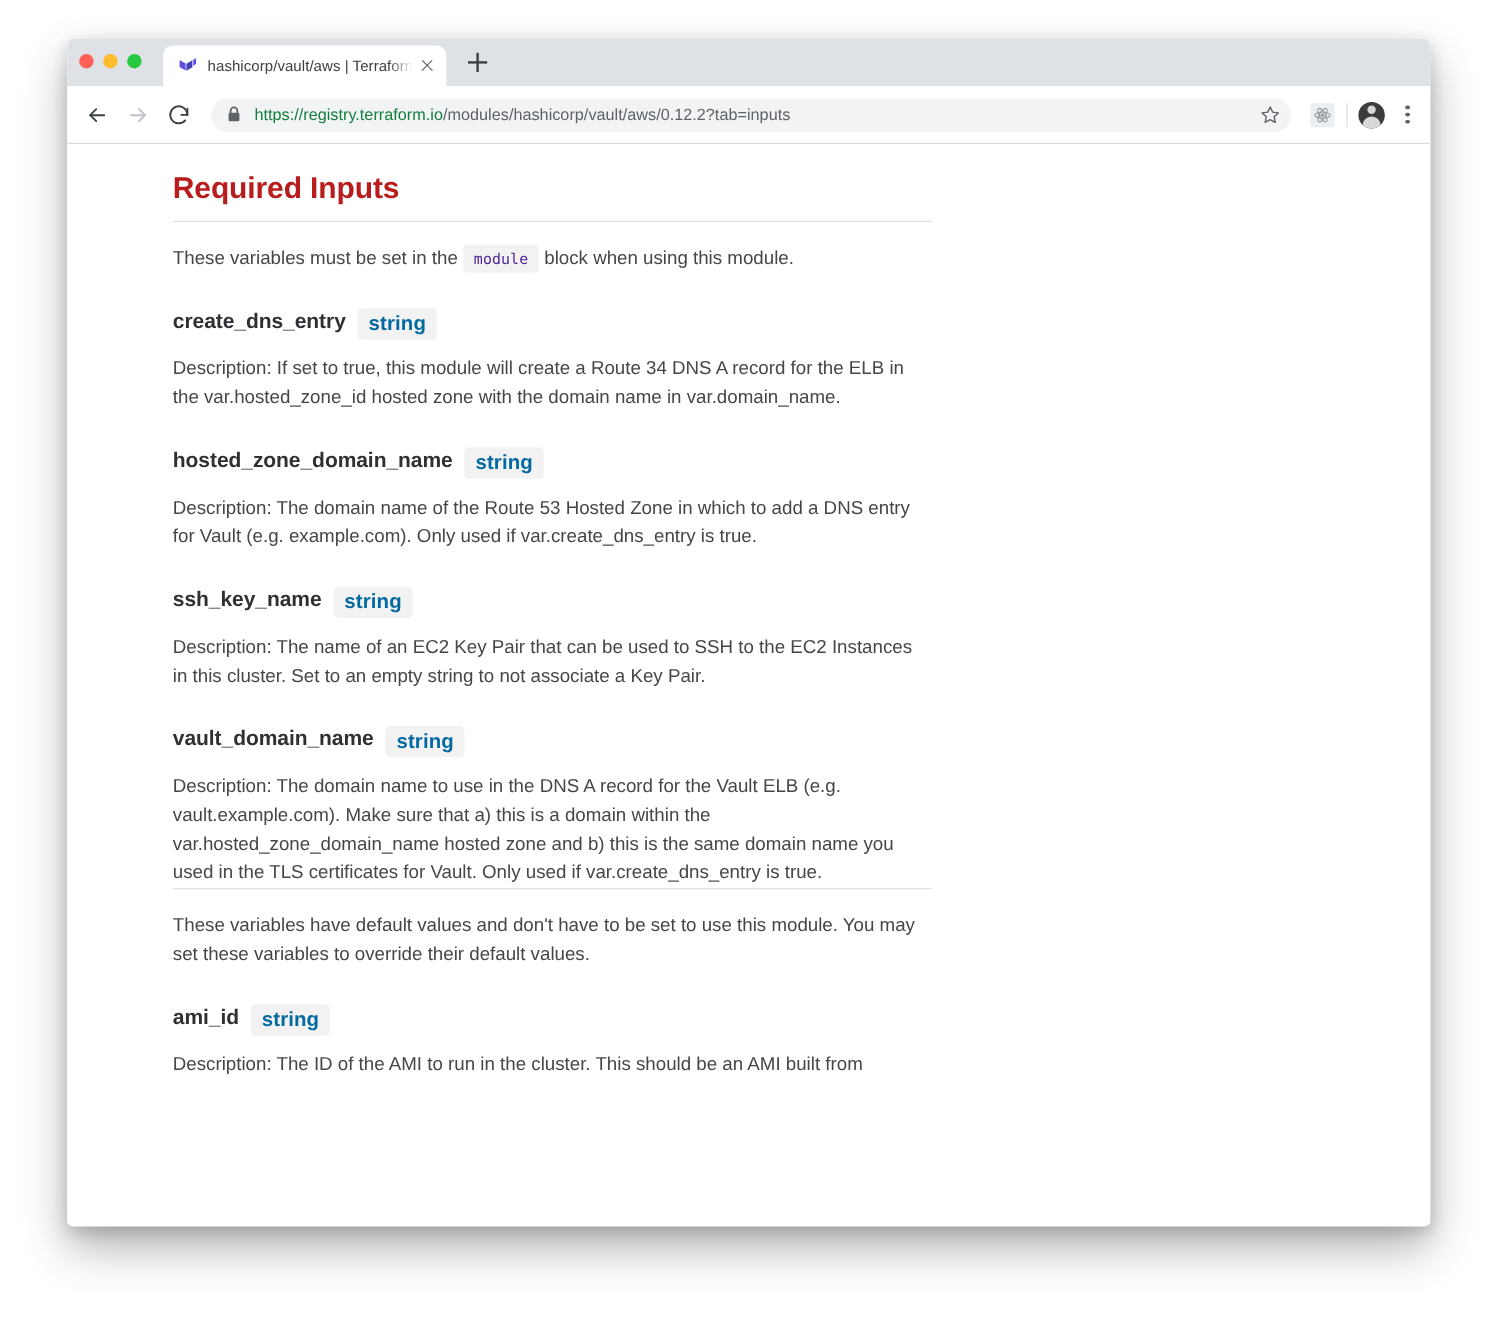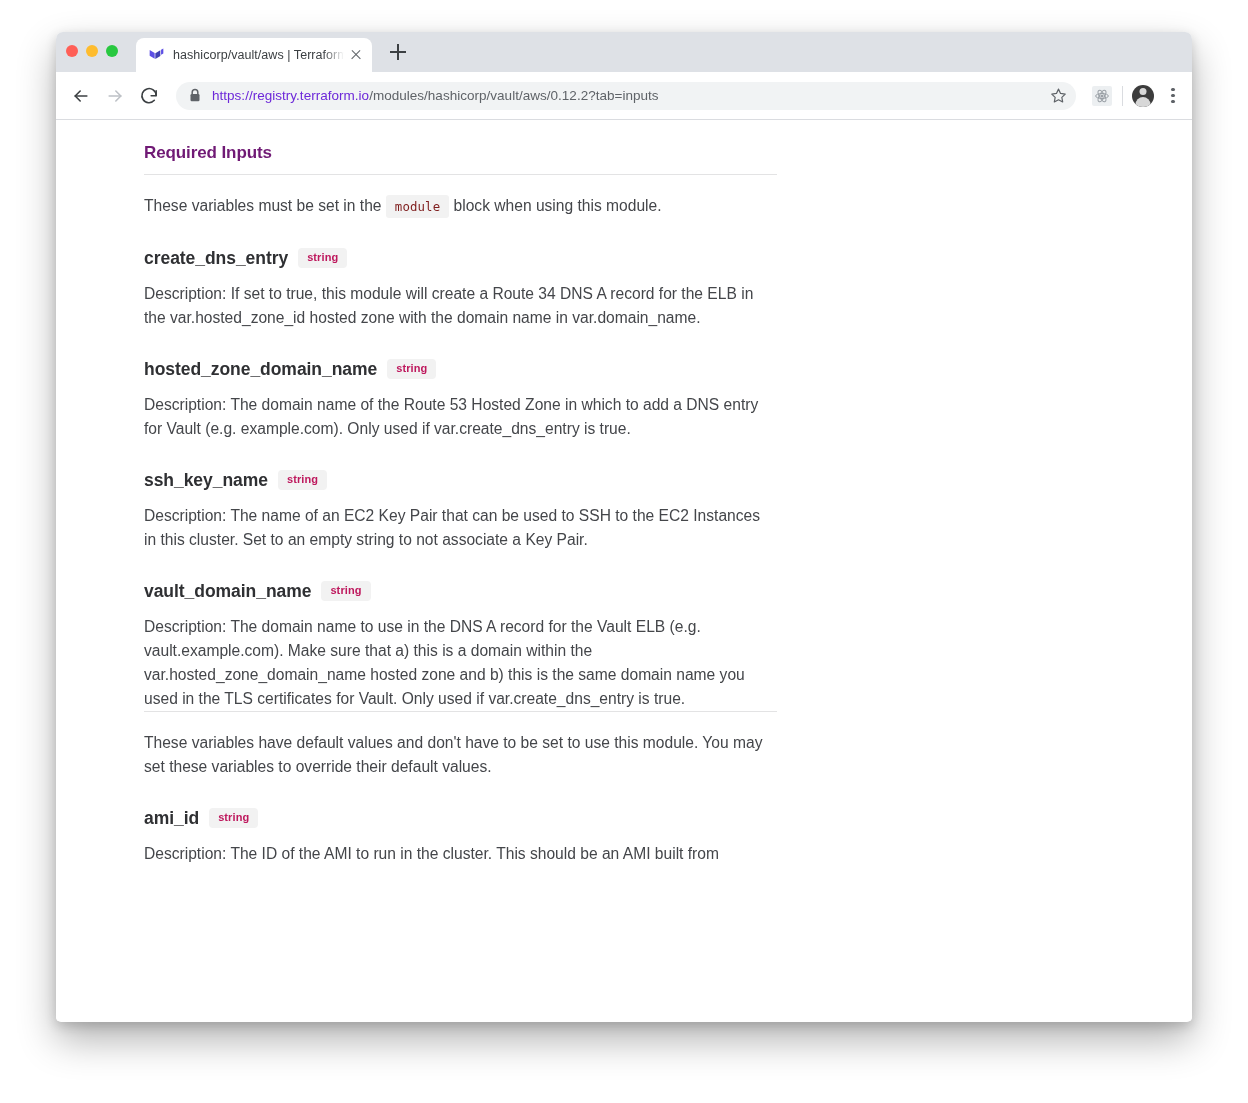--- a/index.html
+++ b/index.html
@@ -159,21 +159,21 @@
     display: block;
   }
   #url-text {
     flex: 1 1 auto;
     font-size: 13.5px;
     color: #5f6368;
     white-space: nowrap;
     overflow: hidden;
     letter-spacing: 0.02px;
   }
-  #url-text .url-strong { color: #6d28d9; }
+  #url-text .url-strong { color: #15803d; }
   #bookmark-star {
     flex: 0 0 24px;
     width: 24px;
     height: 24px;
     margin-right: 2px;
     display: flex;
     align-items: center;
     justify-content: center;
   }
   #extension-icon {
@@ -252,45 +252,45 @@
   #page-content {
     position: absolute;
     left: 88px;
     top: 0;
     width: 634px;
     padding-top: 22px;
     color: #3b3d40;
   }
 
   h2.section-heading {
-    font-size: 17px;
+    font-size: 25px;
     line-height: 1.25;
     font-weight: 700;
-    color: #701a75;
+    color: #b91c1c;
     margin: 0 0 11px 0;
     letter-spacing: -0.1px;
   }
   hr.section-rule {
     border: 0;
     border-top: 1px solid #e3e3e4;
     margin: 0 0 19px 0;
     width: 633px;
   }
   p.body-text {
     font-size: 15.6px;
     line-height: 24px;
     color: #44464a;
     margin: 0;
     max-width: 630px;
   }
   code.inline-code {
     font-family: "DejaVu Sans Mono", "Liberation Mono", monospace;
     font-size: 12.4px;
     background: #f2f2f2;
-    color: #7f1d1d;
+    color: #4c1d95;
     border-radius: 3px;
     padding: 4px 9px;
     white-space: nowrap;
     letter-spacing: 0.1px;
   }
 
   .var-block { margin-top: 29px; }
   .var-block .var-header {
     display: flex;
     align-items: flex-start;
@@ -298,22 +298,22 @@
   }
   .var-name {
     font-size: 17.5px;
     font-weight: 700;
     color: #2f3033;
     letter-spacing: -0.05px;
   }
   .var-type-badge {
     margin-left: 10px;
     background: #f2f2f2;
-    color: #be185d;
-    font-size: 11px;
+    color: #0369a1;
+    font-size: 17px;
     font-weight: 700;
     border-radius: 4px;
     padding: 4px 9px 5px 9px;
     line-height: 1;
     letter-spacing: 0.1px;
   }
   .section-gap { margin-top: 34px; }
 </style>
 </head>
 <body>

